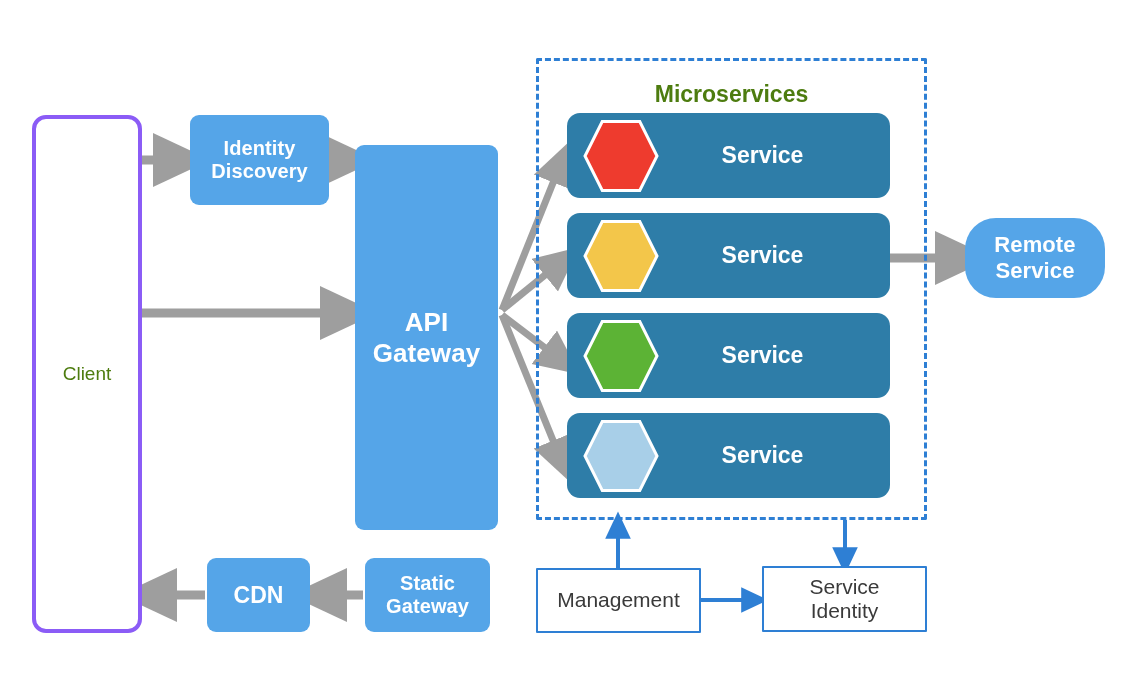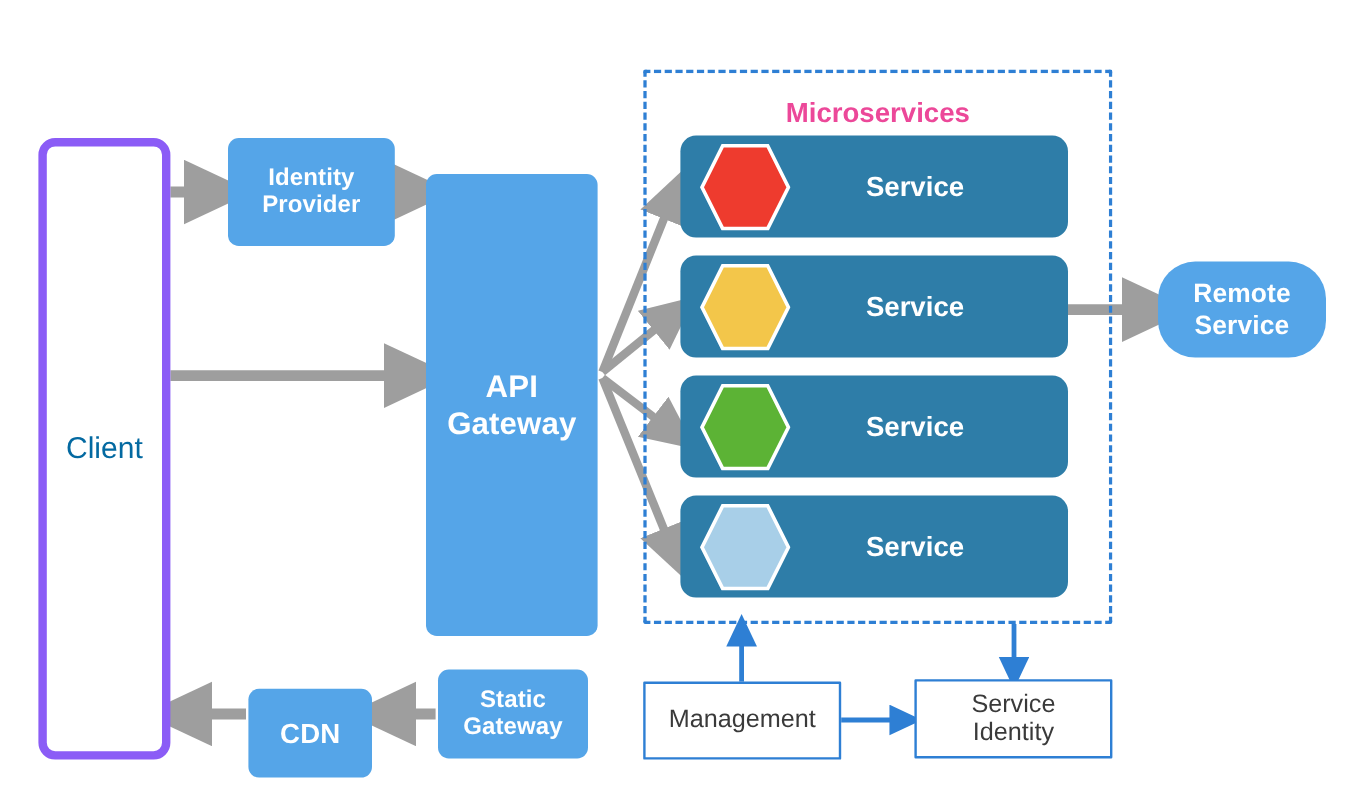--- a/index.html
+++ b/index.html
@@ -32,24 +32,24 @@
     display: flex;
     align-items: center;
     justify-content: center;
     text-align: center;
     line-height: 1.16;
   }
 
   
   .client-box {
     background: #ffffff;
-    border: 7px solid #8b5cf6;
+    border: 4px solid #8b5cf6;
     border-radius: 14px;
-    color: #0369a1;
-    font-size: 25px;
+    color: #4d7c0f;
+    font-size: 19px;
     font-weight: 400;
   }
 
   
   .blue-box {
     background: #55a5e8;
     border-radius: 9px;
     color: #ffffff;
     font-weight: bold;
     font-size: 20px;
@@ -57,34 +57,33 @@
   }
   .blue-box.gateway {
     font-size: 26px;
   }
   .blue-box.remote {
     font-size: 22px;
     border-radius: 31px;
   }
   .blue-box.cdn {
     font-size: 23px;
-    margin-top: 16px;
   }
 
   
   .dashed-zone {
     position: absolute;
     box-sizing: border-box;
     border: 3px dashed #2e7fd4;
     background: transparent;
     border-radius: 2px;
   }
   .zone-title {
     position: absolute;
-    color: #ec4899;
+    color: #4d7c0f;
     font-size: 23px;
     font-weight: bold;
     text-align: center;
     width: 100%;
     left: 0;
   }
 
   
   .service-row {
     position: absolute;
@@ -158,21 +157,21 @@
     <line x1="845" y1="520" x2="845" y2="560" stroke="#2e7fd4" stroke-width="4" marker-end="url(#bluehead)"></line>
   </svg>
 
   <div class="node client-box" style="left:32px; top:115px; width:110px; height:518px;">
     <span>Client</span>
   </div>
 
   <div class="node blue-box" style="left:190px; top:115px; width:139px; height:90px;">
     <span>
       <span>Identity</span><br>
-      <span>Provider</span>
+      <span>Discovery</span>
     </span>
   </div>
 
   <div class="node blue-box gateway" style="left:355px; top:115px; width:143px; height:385px;margin-top:30px;">
     <span>
       <span>API</span><br>
       <span>Gateway</span>
     </span>
   </div>
 

